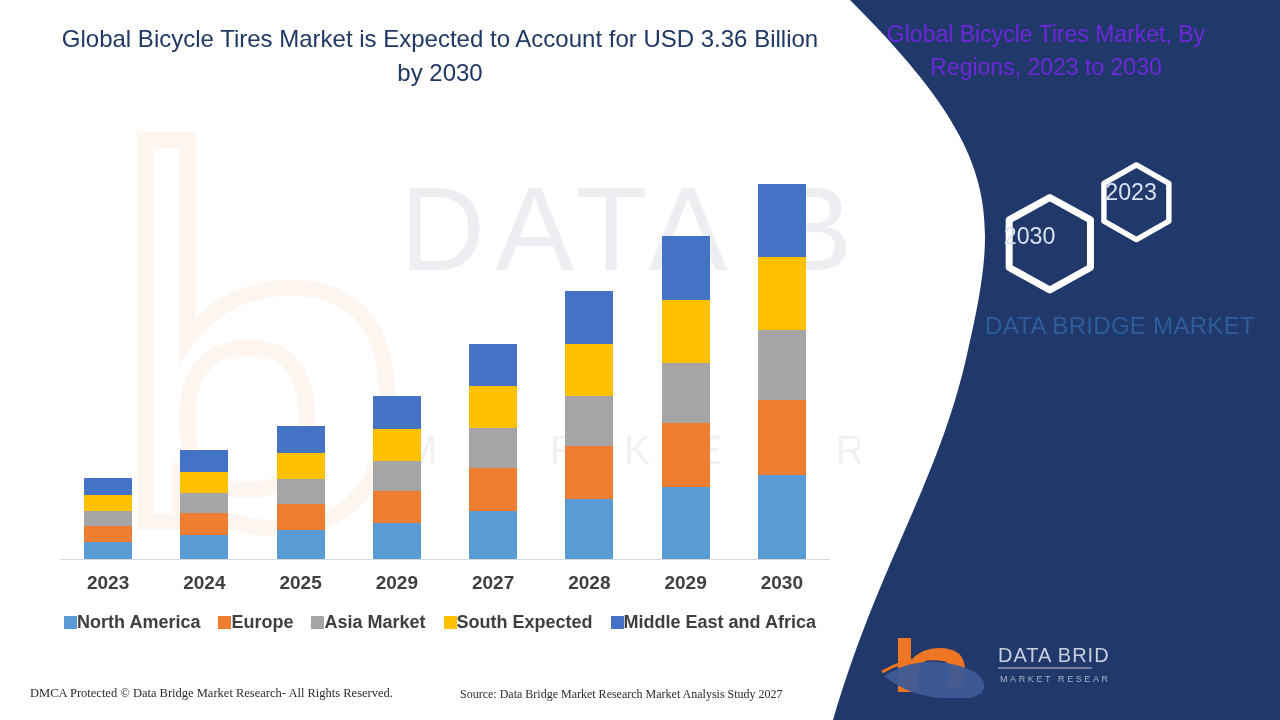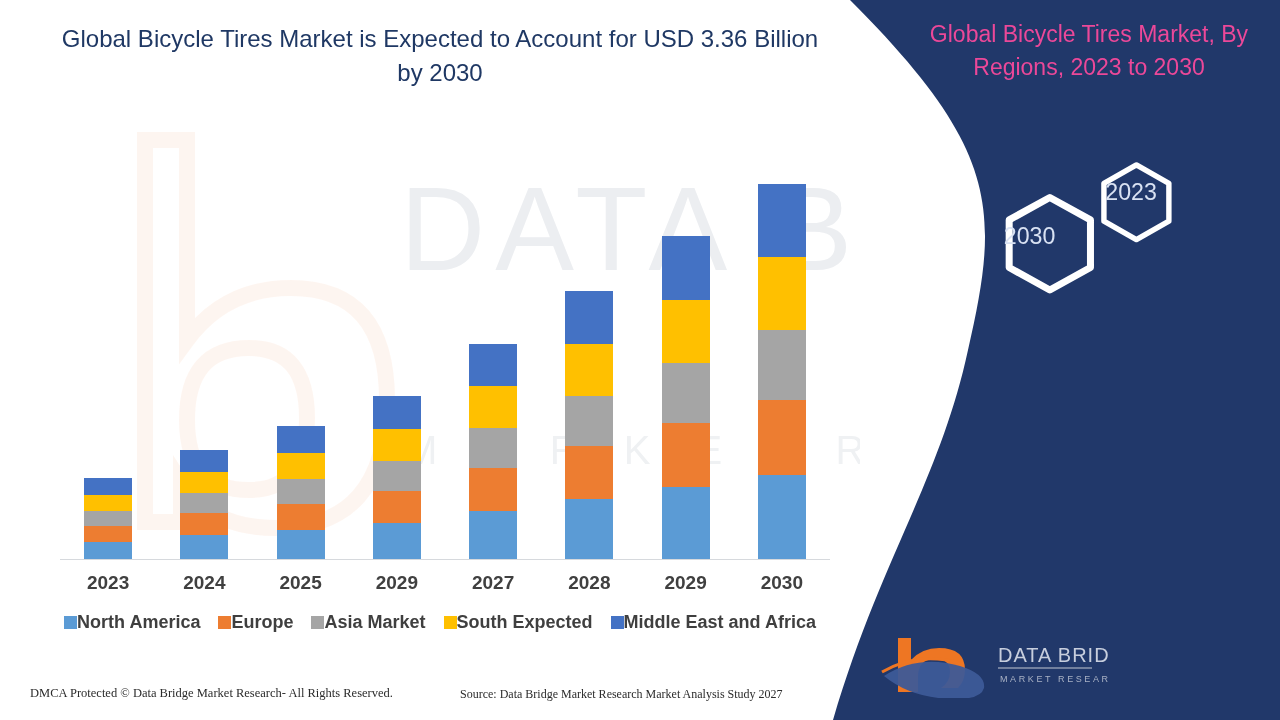--- a/index.html
+++ b/index.html
@@ -80,22 +80,22 @@
     position:absolute; left:30px; top:686px;
     font-family:"Liberation Serif", serif; font-size:12.5px; color:#2b2b2b;
   }
   .footer-source {
     position:absolute; left:460px; top:687px;
     font-family:"Liberation Serif", serif; font-size:12px; color:#2b2b2b;
   }
 
   
   .panel-title {
-    position:absolute; left:904px; top:18px; width:370px;
-    text-align:center; color:#ec4899; font-size:23px; line-height:1.42; font-weight:400;
+    position:absolute; left:861px; top:18px; width:370px;
+    text-align:center; color:#6d28d9; font-size:23px; line-height:1.42; font-weight:400;
   }
   .hexes { position:absolute; left:975px; top:140px; width:200px; height:145px; }
   .hexes svg { width:100%; height:100%; overflow:visible; }
   .hex-label { font-size:24px; fill:#d9e2f3; font-family:"Liberation Sans", sans-serif; }
 
   .panel-brand {
     position:absolute; left:960px; top:310px; width:320px;
     text-align:center; color:#2e5d9b; font-size:24px; line-height:1.36; letter-spacing:.3px;
   }
 
@@ -244,20 +244,21 @@
   <div class="hexes">
     <svg viewBox="0 0 200 150" xmlns="http://www.w3.org/2000/svg" aria-hidden="true">
       <polygon points="28,62 57,46 86,62 86,96 57,112 28,96" fill="none" stroke="#ffffff" stroke-width="5" stroke-linejoin="round" transform="scale(1.45) translate(-6,-5)"></polygon>
       <polygon points="110,20 140,3 170,20 170,55 140,72 110,55" fill="none" stroke="#ffffff" stroke-width="5" stroke-linejoin="round" transform="scale(1.12) translate(6,20)"></polygon>
       <text class="hex-label" x="53" y="108" text-anchor="middle">2030</text>
       <text class="hex-label" x="158" y="62" text-anchor="middle">2023</text>
     </svg>
   </div>
 
   <div class="panel-brand">
+    <div>DATA BRIDGE MARKET</div>
   </div>
 
   <div class="logo">
     <svg viewBox="0 0 230 68" xmlns="http://www.w3.org/2000/svg" aria-hidden="true">
       <path d="M18 8 h13 v22 q11 -12 28 -12 q26 0 26 22 q0 11 -7 18 h-17 q9 -6 9 -16 q0 -13 -15 -13 q-17 0 -17 18 v15 h-20 z" fill="#EE7623"></path>
       <path d="M4 46 q34 -22 76 -10 q26 8 24 22 q-3 11 -28 11 q-44 0 -72 -23 z" fill="#3D5A98" opacity="0.95"></path>
       <path d="M2 42 q36 -21 78 -9" fill="none" stroke="#EE7623" stroke-width="3"></path>
       <text x="118" y="32" font-family="Liberation Sans, sans-serif" font-size="20" fill="#c7cedd" letter-spacing="1">DATA BRIDGE</text>
       <line x1="118" y1="38" x2="212" y2="38" stroke="#8e99b0" stroke-width="1.4"></line>
       <text x="120" y="52" font-family="Liberation Sans, sans-serif" font-size="9" fill="#a9b2c5" letter-spacing="2.6">MARKET RESEARCH</text>

